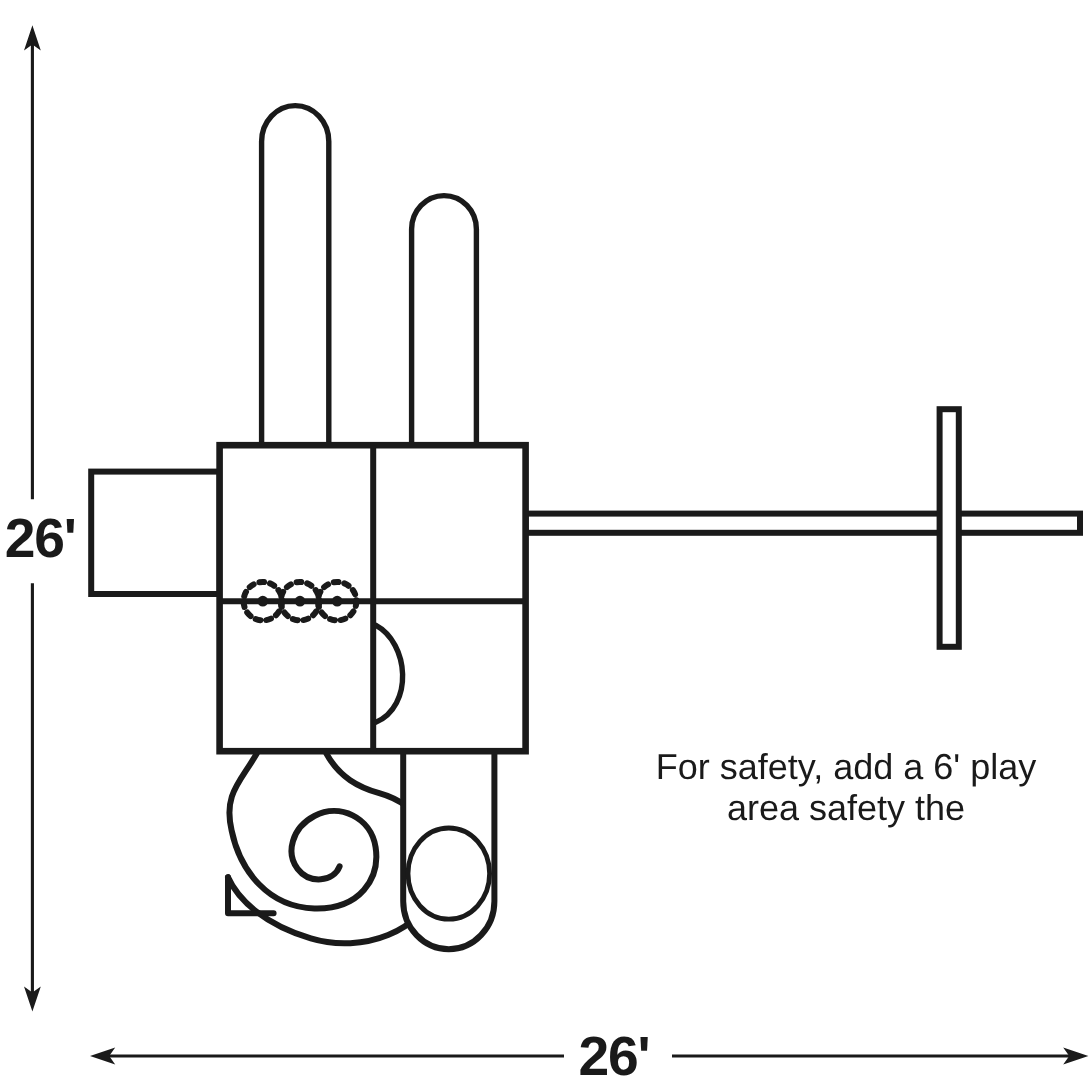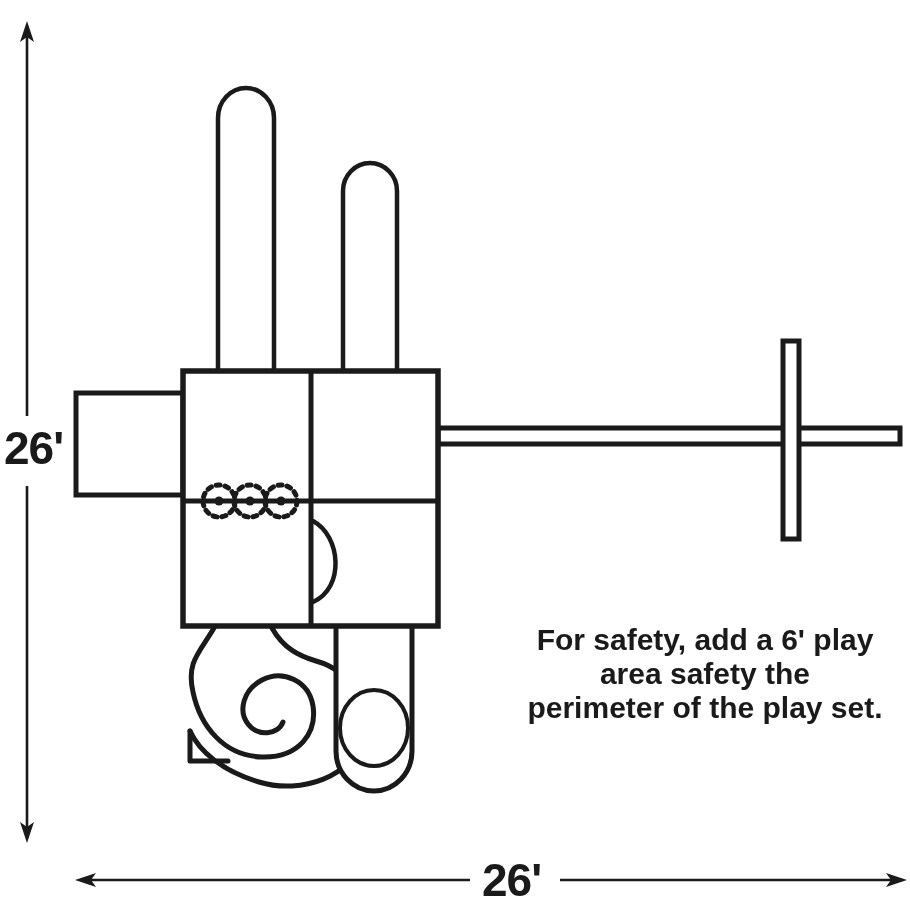--- a/index.html
+++ b/index.html
@@ -31,21 +31,21 @@
     padding:3px 12px 6px 12px;
     letter-spacing:-1px;
   }
   #safety-note{
     position:absolute;
     left:505px;top:607px;
     width:400px;
     text-align:center;
     font-size:30px;
     line-height:1.13;
-    font-weight:700;
+    font-weight:400;
     color:#1a1a1a;
     font-family:"Liberation Sans",sans-serif;
   }
   #safety-note span{display:block;}
 </style>
 </head>
 <body>
 
 <div id="stage">
 
@@ -120,16 +120,15 @@
 
   </svg>
 
   <div class="dimlabel" id="dim-vertical-label">26'</div>
 
   <div class="dimlabel" id="dim-horizontal-label">26'</div>
 
   <div id="safety-note">
     <span>For safety, add a 6' play</span>
     <span>area safety the</span>
-    <span>perimeter of the play set.</span>
   </div>
 
 </div>
 
 </body></html>

